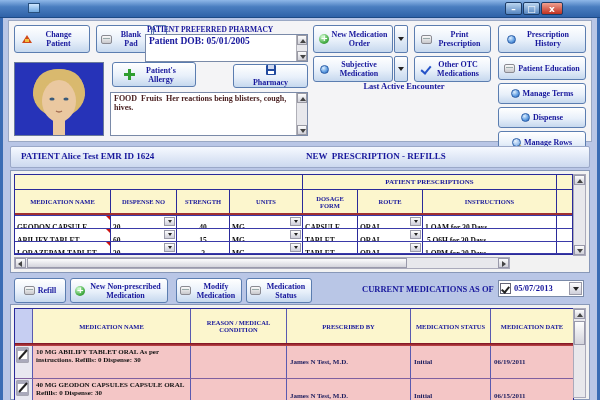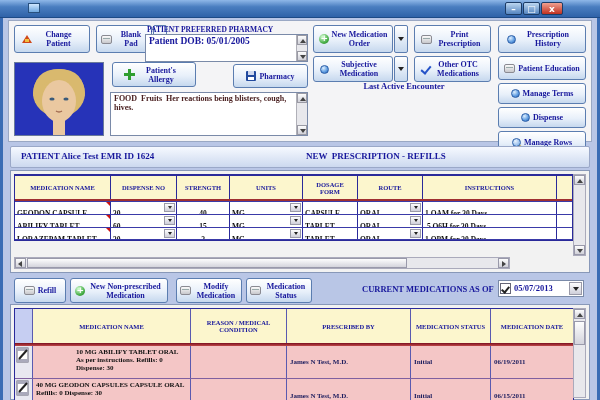--- a/index.html
+++ b/index.html
@@ -216,21 +216,21 @@
       <ellipse cx="51" cy="36" rx="2.6" ry="1.6" fill="#3a5a7a"></ellipse>
       <path d="M41 48 Q44 50 47 48" stroke="#a06a50" stroke-width="1.4" fill="none"></path>
       <rect x="38" y="57" width="12" height="15" fill="#eac8a0"></rect>
     </svg>
   </div>
 
   <div class="btn" style="left:112px;top:62px;width:84px;height:25px;">
     <span class="ic ic-cross"></span>
     <span style="width:46px;">Patient's Allergy</span>
   </div>
-  <div class="btn" style="left:233px;top:64px;width:75px;height:24px;">
+  <div class="btn" style="left:233px;top:64px;width:75px;height:24px;flex-direction:column;">
     <span class="ic ic-disk"></span>
     <span>Pharmacy</span>
   </div>
 
   <div class="tbox" style="left:110px;top:92px;width:198px;height:44px;color:#5a1a1a;">
     <div class="txt" style="font-size:8px;font-weight:bold;white-space:pre-wrap;color:#4a2020;">FOOD  Fruits  Her reactions being blisters, cough,  hives.</div>
     <div class="vsb">
       <span class="up">
           <span class="sb-tri-up"></span>
         </span>
@@ -256,20 +256,25 @@
   </div>
 
   <div class="patient-bar">
     <span class="p">PATIENT Alice Test EMR ID 1624</span>
     <span class="t">NEW  PRESCRIPTION - REFILLS</span>
   </div>
 
   <div class="grid-panel">
     <div class="grid">
 
+      <div class="g-row" style="height:14px;">
+        <div class="g-cell hdr" style="width:288px;"></div>
+        <div class="g-cell hdr" style="width:254px;font-size:7px;">PATIENT PRESCRIPTIONS</div>
+        <div class="g-cell hdr" style="width:15px;border-right:none;"></div>
+      </div>
 
       <div class="g-row" style="height:24px;border-top:1px solid #2a2a9a;">
         <div class="g-cell hdr" style="width:96px;">MEDICATION NAME</div>
         <div class="g-cell hdr" style="width:66px;">DISPENSE NO</div>
         <div class="g-cell hdr" style="width:53px;">STRENGTH</div>
         <div class="g-cell hdr" style="width:73px;">UNITS</div>
         <div class="g-cell hdr" style="width:55px;padding:0 8px;">DOSAGE FORM</div>
         <div class="g-cell hdr" style="width:65px;">ROUTE</div>
         <div class="g-cell hdr" style="width:134px;">INSTRUCTIONS</div>
         <div class="g-cell hdr" style="width:15px;border-right:none;"></div>
@@ -389,21 +394,21 @@
 
       <div class="b-row pink" style="height:33px;border-bottom:1px solid #8060a0;">
         <div class="b-cell" style="width:18px;background:#e8e8f0;">
           <svg width="14" height="16" viewBox="0 0 14 16" style="margin:1px;">
             <rect x="1" y="1" width="11" height="14" fill="#fff" stroke="#667" stroke-width="1"></rect>
             <rect x="1" y="1" width="11" height="3" fill="#aab"></rect>
             <rect x="1" y="12" width="11" height="3" fill="#aab"></rect>
             <line x1="3" y1="12" x2="11" y2="3" stroke="#222" stroke-width="2"></line>
           </svg>
         </div>
-        <div class="b-cell" style="width:158px;padding-left:40px;">
+        <div class="b-cell" style="width:158px;">
             <div class="b-text">10 MG ABILIFY TABLET ORAL As per instructions. Refills: 0 Dispense: 30</div>
           </div>
         <div class="b-cell" style="width:96px;">
             <div class="b-text"></div>
           </div>
         <div class="b-cell" style="width:124px;display:flex;align-items:center;">
             <div class="b-text navy-text">James N Test, M.D.</div>
           </div>
         <div class="b-cell" style="width:80px;display:flex;align-items:center;">
             <div class="b-text navy-text">Initial</div>

